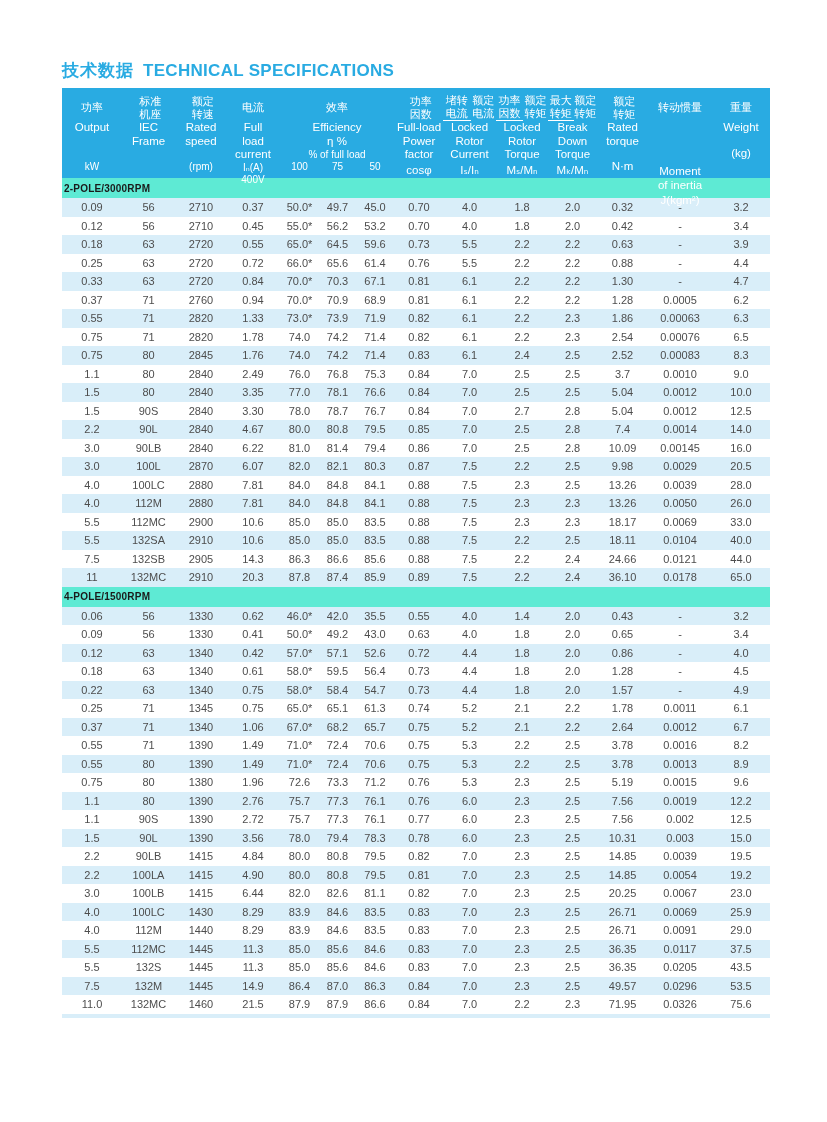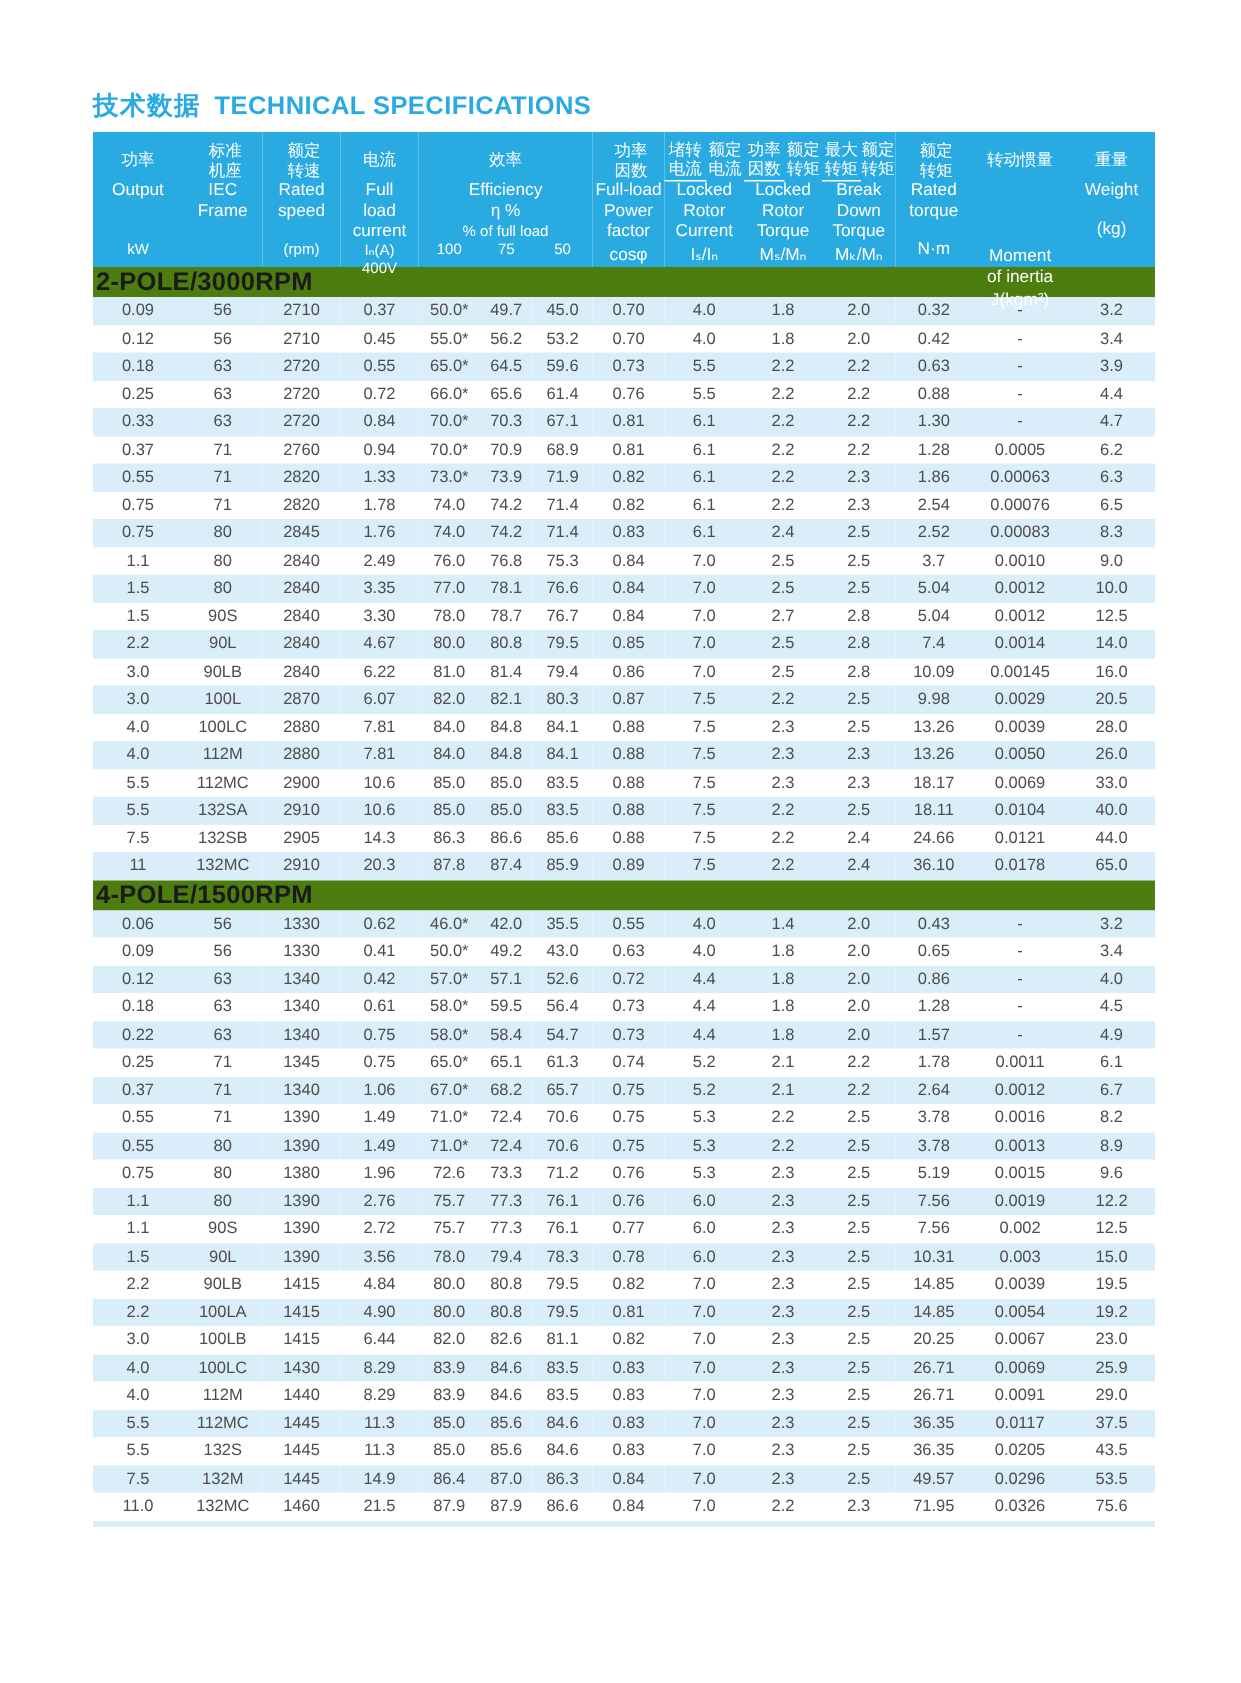--- a/index.html
+++ b/index.html
@@ -50,22 +50,22 @@
   .gap-lg { margin-top:12px; }
   .hbottom { margin-top:auto; text-align:center; font-size:10px; line-height:1.2; }
   .frac { display:inline-flex; flex-direction:row; line-height:1.2; font-size:11px; }
   .frac .frac-top { border-bottom:1px solid #ffffff; padding:0 1px; }
   .ticks { display:flex; }
   .ticks span { display:inline-block; }
 
   tbody td { text-align:center; padding:0; height:18.5px; }
   tbody tr.alt td { background:#d9eef9; }
   tbody tr.section-row td {
-    text-align:left; background:#4d7c0f; color:#1a1a1a;
-    font-size:17px; font-weight:600; height:20px; padding-left:2px;
+    text-align:left; background:#5eead4; color:#1a1a1a;
+    font-size:10px; font-weight:600; height:20px; padding-left:2px;
     letter-spacing:0.2px;
   }
   tfoot td { height:4px; background:#d9eef9; padding:0; }
 </style>
 </head>
 <body>
 
 <div class="page">
 
   <div class="title">

